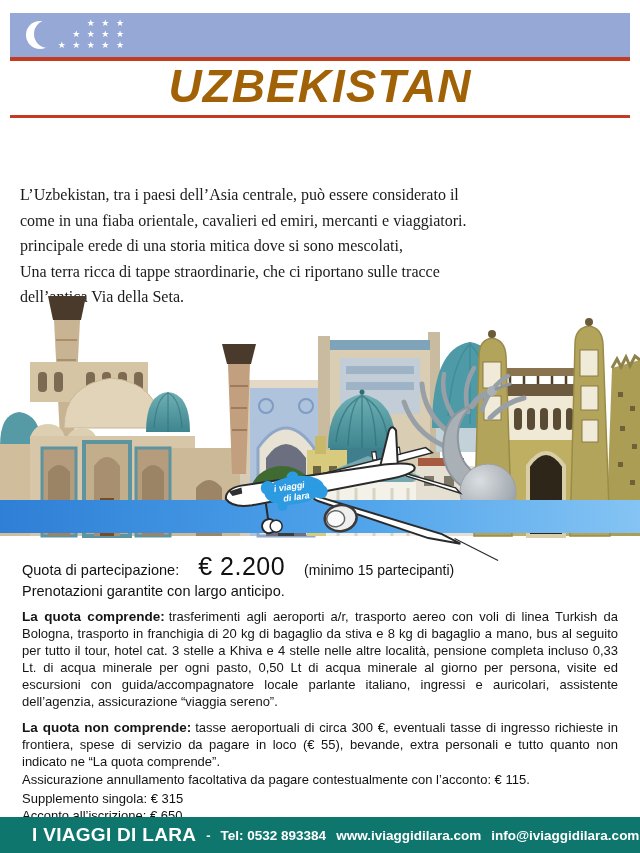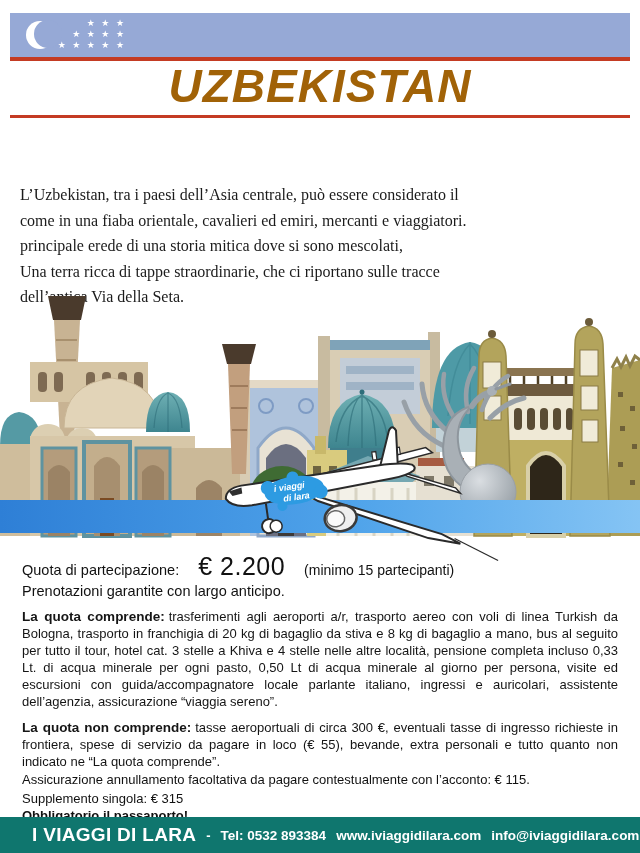--- a/index.html
+++ b/index.html
@@ -268,20 +268,21 @@
     <div class="booking">Prenotazioni garantite con largo anticipo.</div>
 
     <p class="para"><b>La quota comprende:</b><span>trasferimenti agli aeroporti a/r, trasporto aereo con voli di linea Turkish da Bologna, trasporto in franchigia di 20 kg di bagaglio da stiva e 8 kg di bagaglio a mano, bus al seguito per tutto il tour, hotel cat. 3 stelle a Khiva e 4 stelle nelle altre località, pensione completa incluso 0,33 Lt. di acqua minerale per ogni pasto, 0,50 Lt di acqua minerale al giorno per persona, visite ed escursioni con guida/accompagnatore locale parlante italiano, ingressi e auricolari, assistente dell’agenzia, assicurazione “viaggia sereno”.</span></p>
 
     <p class="para"><b>La quota non comprende:</b><span>tasse aeroportuali di circa 300 €, eventuali tasse di ingresso richieste in frontiera, spese di servizio da pagare in loco (€ 55), bevande, extra personali e tutto quanto non indicato ne “La quota comprende”.</span></p>
 
     <div class="line">Assicurazione annullamento facoltativa da pagare contestualmente con l’acconto: € 115.</div>
 
     <div class="final-row">
       <span>Supplemento singola: € 315</span>
+      <span>Acconto all’iscrizione: € 650</span>
       <b>Obbligatorio il passaporto!</b>
     </div>
   </div>
 
   <div class="footer">
     <span class="brand">I VIAGGI DI LARA</span>
     <span class="f-sep">-</span>
     <span class="f-item">Tel: 0532 893384</span>
     <span class="f-item">www.iviaggidilara.com</span>
     <span class="f-item">info@iviaggidilara.com</span>

